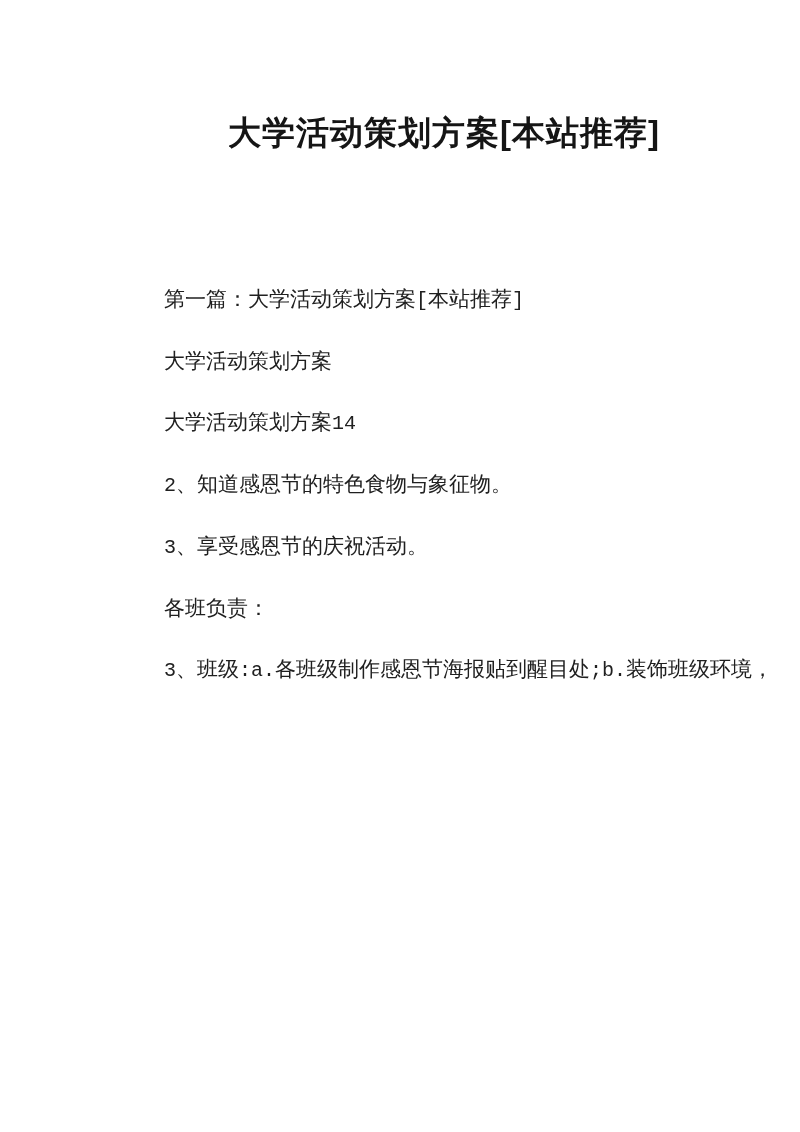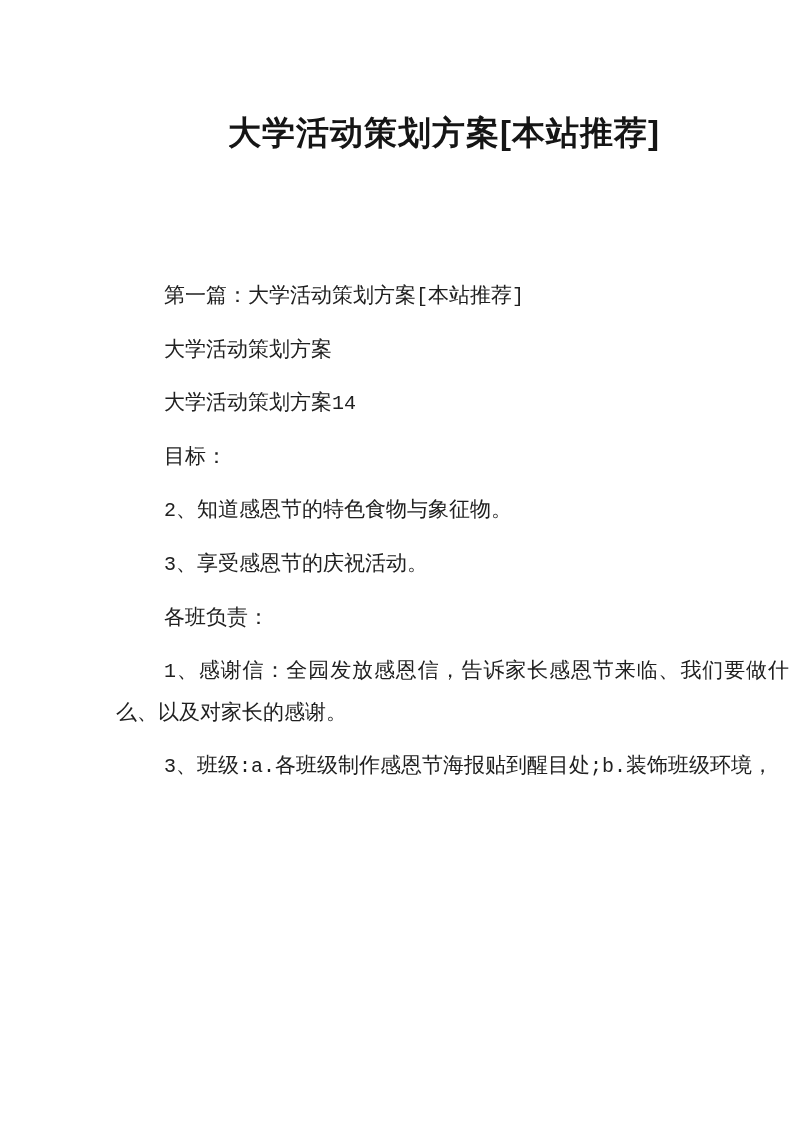--- a/index.html
+++ b/index.html
@@ -28,41 +28,39 @@
     color: #151515;
     letter-spacing: 1px;
   }
   .doc-body {
     padding: 120px 55px 0 72px;
     font-family: "Liberation Serif", "DejaVu Serif", serif;
   }
   .para {
     margin: 0 0 12px 0;
     font-size: 21px;
-    line-height: 41px;
+    line-height: 49px;
     text-align: justify;
     text-justify: inter-ideograph;
     text-indent: 48px;
     color: #202020;
     word-break: break-word;
   }
   .latin {
     font-family: "Liberation Mono", "DejaVu Sans Mono", monospace;
     font-size: 20px;
   }
 </style>
 </head>
 <body>
 
 <div class="page">
   <h1 class="doc-title">大学活动策划方案[本站推荐]</h1>
   <div class="doc-body">
       <p class="para">第一篇：大学活动策划方案<span class="latin">[</span>本站推荐<span class="latin">]</span></p>
       <p class="para">大学活动策划方案</p>
       <p class="para">大学活动策划方案<span class="latin">14</span></p>
-      <p class="para">目标：</p>
       <p class="para"><span class="latin">2</span>、知道感恩节的特色食物与象征物。</p>
       <p class="para"><span class="latin">3</span>、享受感恩节的庆祝活动。</p>
       <p class="para">各班负责：</p>
-      <p class="para"><span class="latin">1</span>、感谢信：全园发放感恩信，告诉家长感恩节来临、我们要做什么、以及对家长的感谢。</p>
       <p class="para"><span class="latin">3</span>、班级<span class="latin">:a.</span>各班级制作感恩节海报贴到醒目处<span class="latin">;b.</span>装饰班级环境，</p>
     </div>
 </div>
 
 </body></html>

